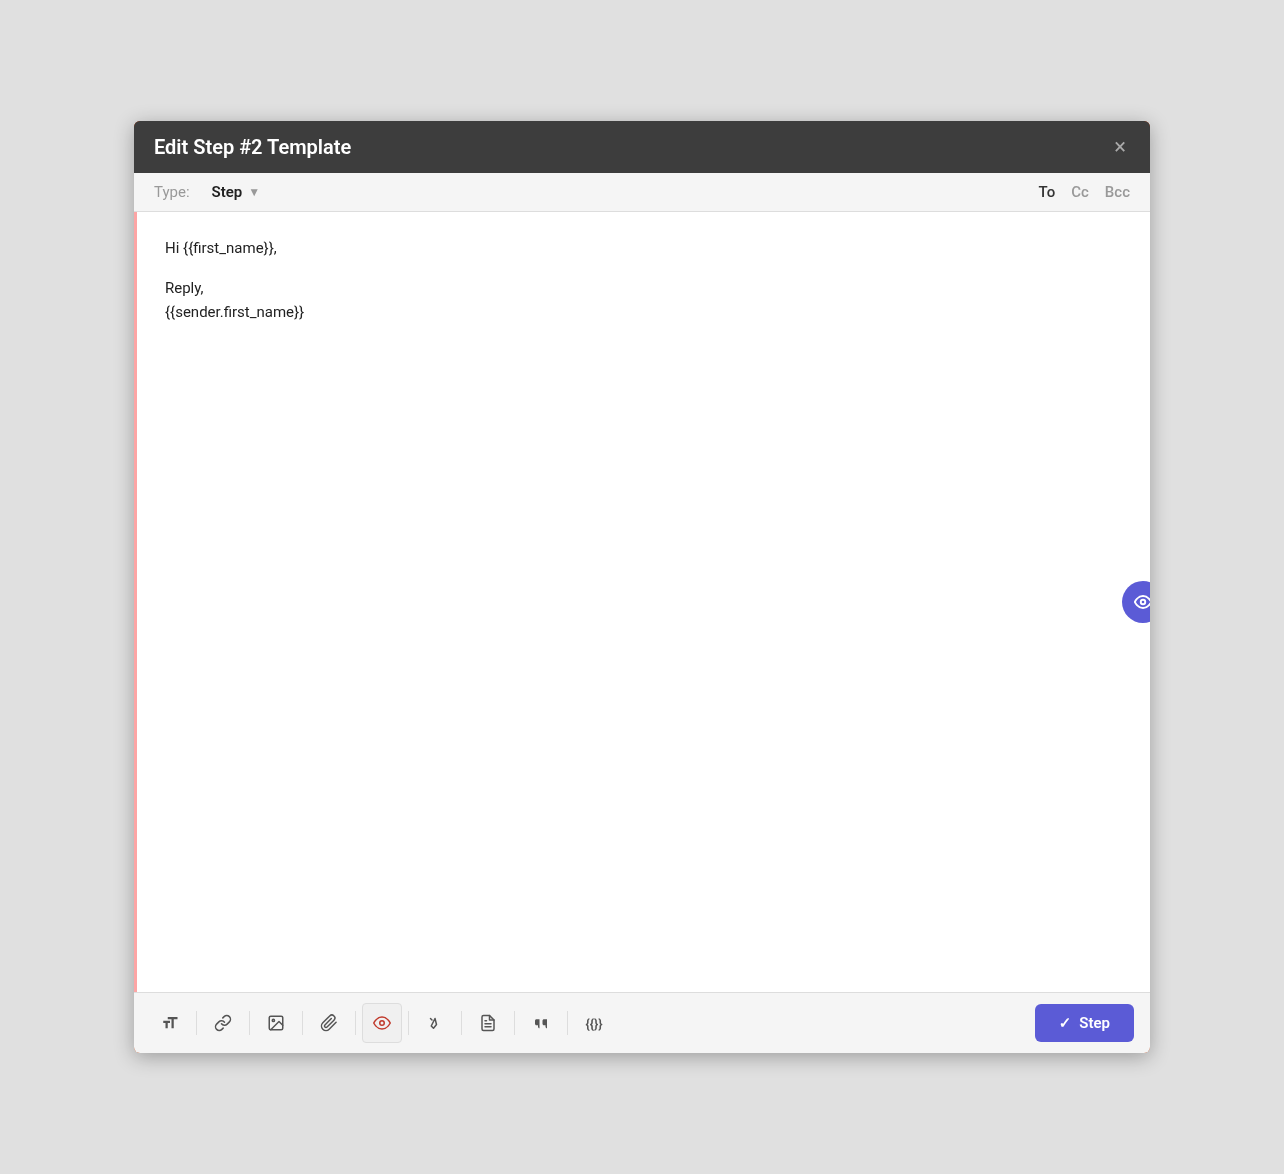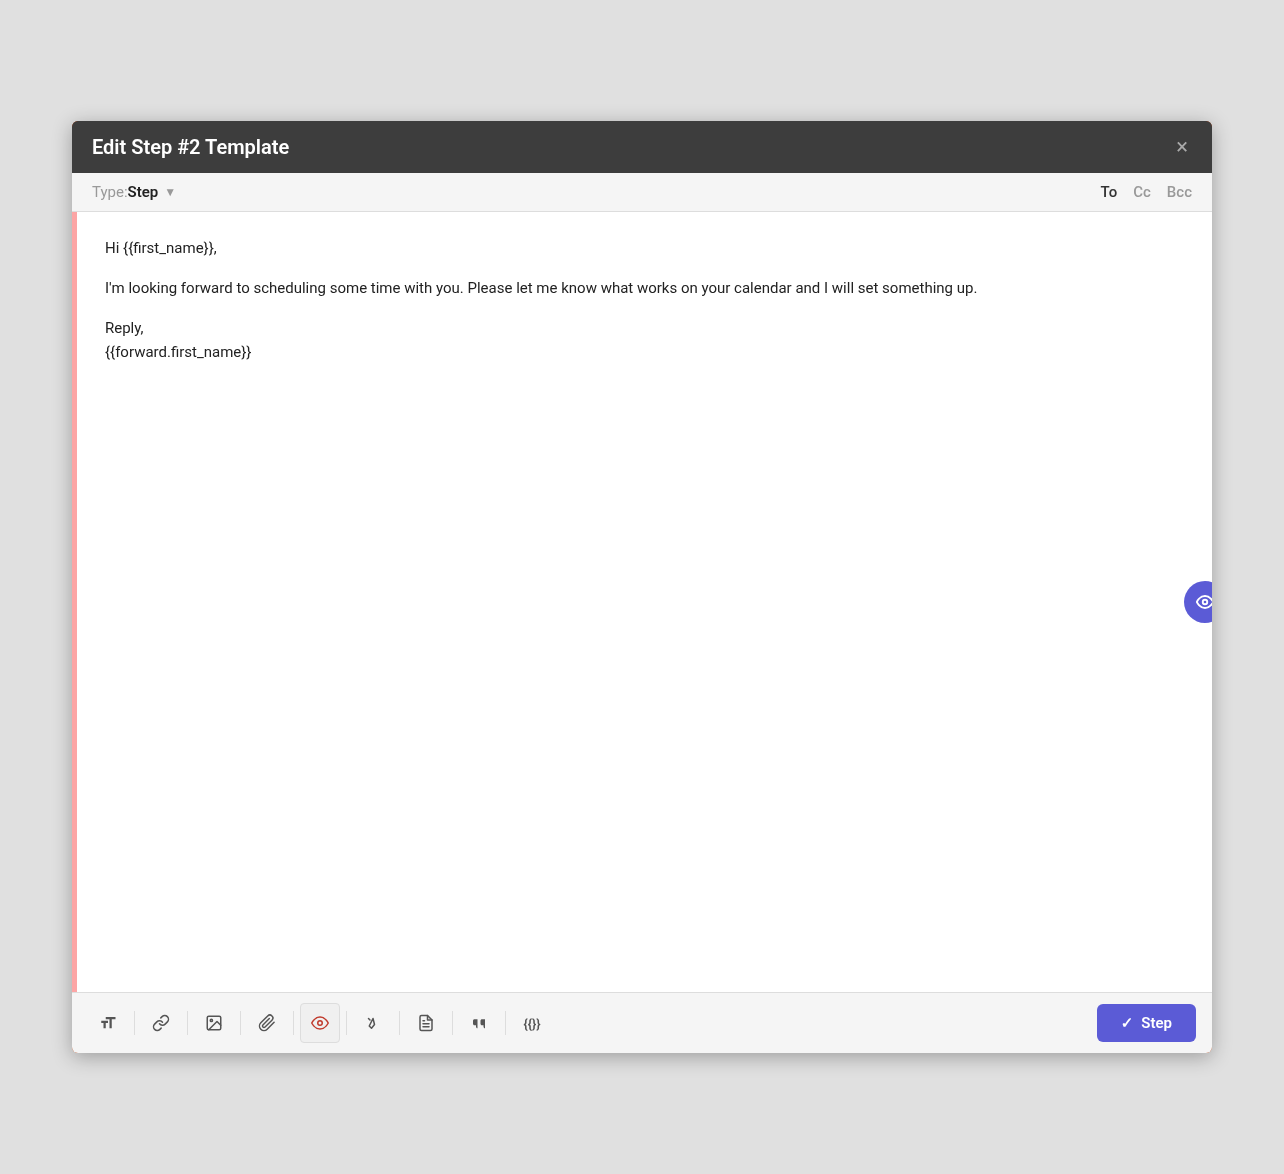--- a/index.html
+++ b/index.html
@@ -11,21 +11,21 @@
 
     body {
       background: #e0e0e0;
       display: flex;
       align-items: center;
       justify-content: center;
       min-height: 100vh;
     }
 
     .modal {
-      width: 1140px;
+      width: 1016px;
       background: #c2410c;
       border-radius: 6px;
       overflow: hidden;
       box-shadow: 0 4px 20px rgba(0,0,0,0.3);
     }
 
     .modal-header {
       background: #3d3d3d;
       color: #ffffff;
       padding: 14px 20px;
@@ -55,21 +55,21 @@
       border-bottom: 1px solid #dddddd;
       padding: 10px 20px;
       display: flex;
       align-items: center;
       justify-content: space-between;
     }
 
     .type-left {
       display: flex;
       align-items: center;
-      gap: 0;
+      gap: 22px;
     }
 
     .type-label {
       color: #999999;
       font-size: 15px;
     }
 
     .type-dropdown {
       display: flex;
       align-items: center;
@@ -105,21 +105,21 @@
 
     .recipient-btn.active {
       color: #333333;
     }
 
     .email-body {
       padding: 24px 28px;
       min-height: 780px;
       background: #ffffff;
       position: relative;
-      border-left: 5px solid #fca5a5;
+      border-left: 3px solid #fca5a5;
       font-size: 15px;
       line-height: 1.6;
       color: #222222;
     }
 
     .email-body p {
       margin-bottom: 16px;
     }
 
     .email-body p:last-child {
@@ -227,24 +227,23 @@
     </div>
     <div class="recipient-controls">
       <button class="recipient-btn active">To</button>
       <button class="recipient-btn">Cc</button>
       <button class="recipient-btn">Bcc</button>
     </div>
   </div>
 
   <div class="email-body">
     <p>Hi {{first_name}},</p>
-    <p>I'm looking forward to scheduling some time with you. Please let me know what works on your calendar and I will set something up.</p>
     <p>
       <span>Reply,</span><br>
-      <span>{{forward.first_name}}</span>
+      <span>{{sender.first_name}}</span>
     </p>
 
     <button class="preview-btn">
       <svg class="icon-svg" viewBox="0 0 24 24" fill="none" stroke="white" stroke-width="2.5" stroke-linecap="round" stroke-linejoin="round">
         <path d="M1 12s4-8 11-8 11 8 11 8-4 8-11 8-11-8-11-8z"></path>
         <circle cx="12" cy="12" r="3"></circle>
       </svg>
     </button>
   </div>
 

